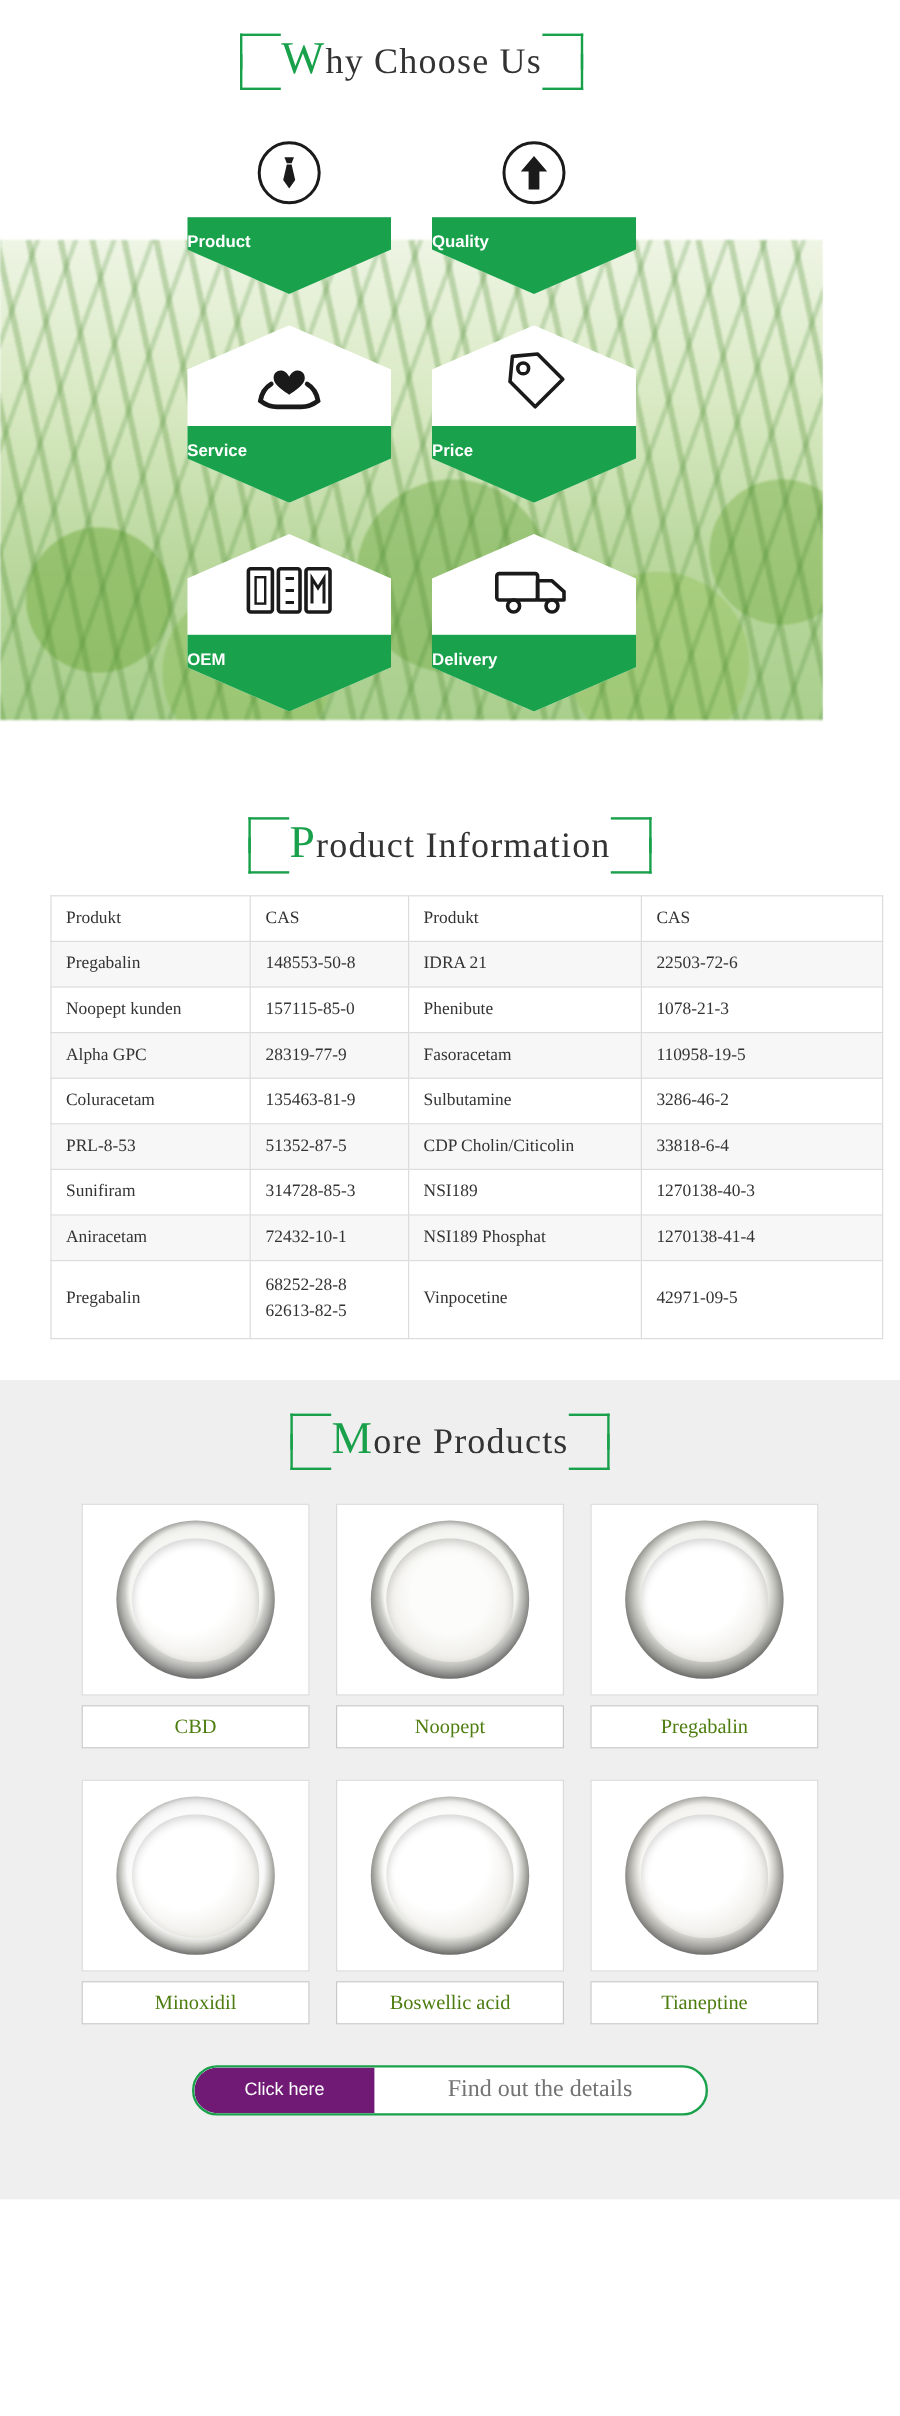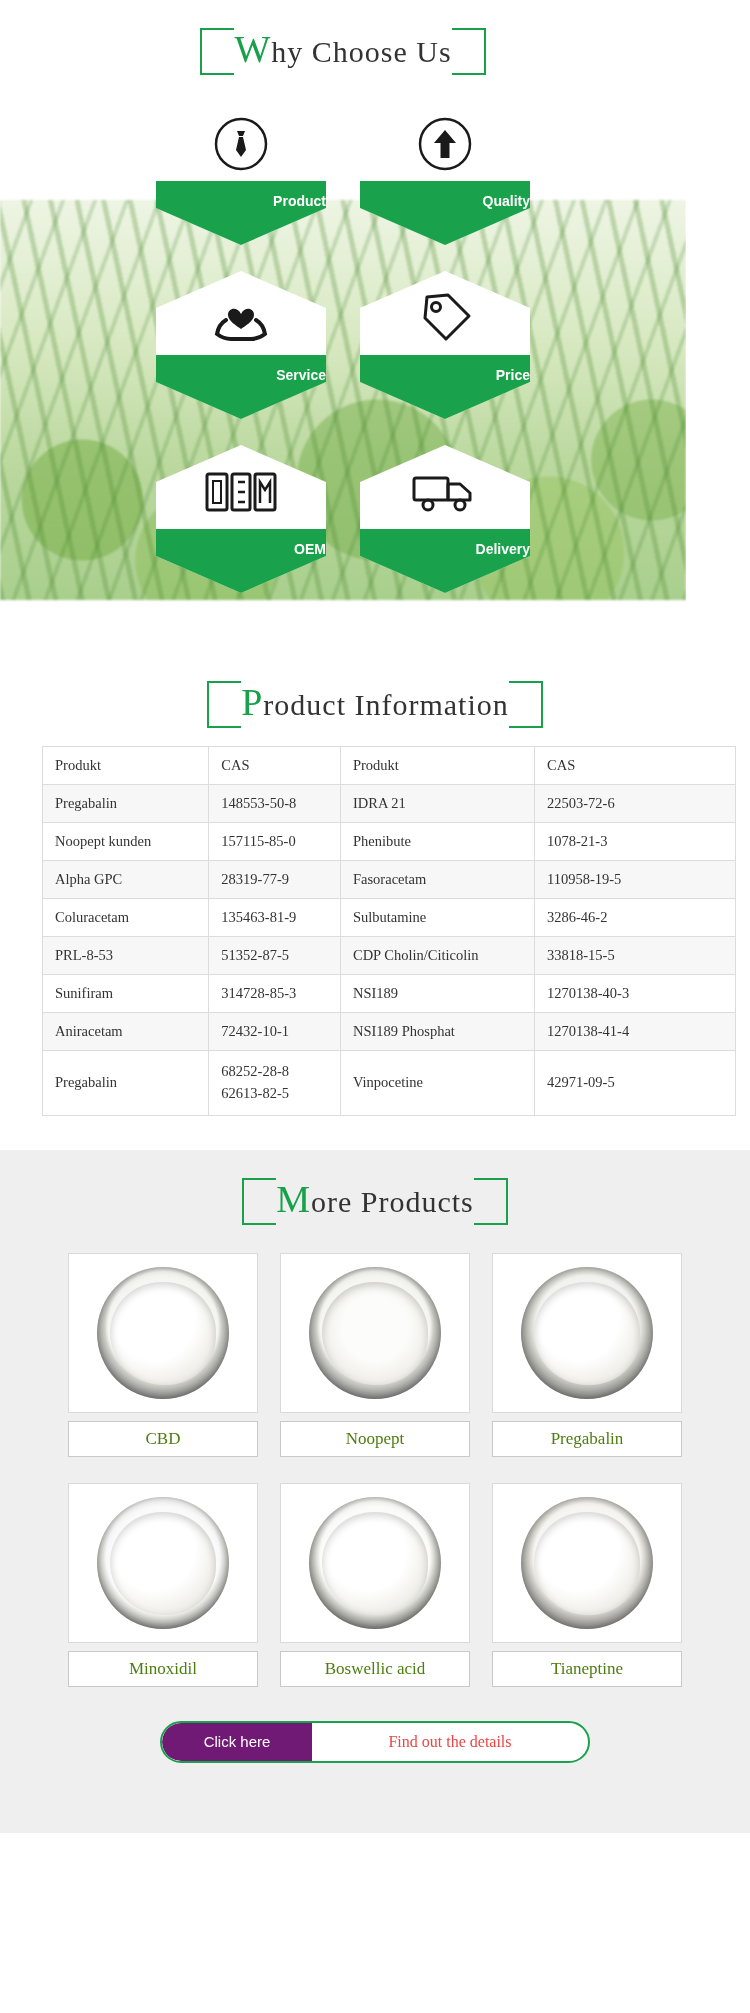--- a/index.html
+++ b/index.html
@@ -100,21 +100,21 @@
     justify-content: center;
     width: 100%;
     padding-top: 10px;
   }
   .hex-label {
     width: 100%;
     background: #19a24b;
     color: #ffffff;
     font-size: 14px;
     font-weight: bold;
-    text-align: right;
+    text-align: left;
     padding: 12px 0 22px 0;
     height: 64px;
   }
 
   
   .table-wrap { padding: 0 14px 34px 14px; margin-left: 28px; }
   table.prod-table {
     width: 100%;
     border-collapse: collapse;
     font-family: "Liberation Serif", serif;
@@ -212,23 +212,23 @@
     align-items: center;
     justify-content: center;
     width: 150px;
     border-radius: 19px 0 0 19px;
   }
   .cta-right {
     flex: 1;
     display: flex;
     align-items: center;
     justify-content: center;
-    color: #ef4444;
+    color: #737373;
     font-family: "Liberation Serif", serif;
-    font-size: 16px;
+    font-size: 20px;
   }
 </style>
 </head>
 <body>
 
 <div class="page">
 
   <section class="why-section">
     <div class="why-bg"></div>
 
@@ -361,21 +361,21 @@
           <tr>
             <td class="col-a">Coluracetam</td>
             <td class="col-b">135463-81-9</td>
             <td class="col-c">Sulbutamine</td>
             <td class="col-d">3286-46-2</td>
           </tr>
           <tr>
             <td class="col-a">PRL-8-53</td>
             <td class="col-b">51352-87-5</td>
             <td class="col-c">CDP Cholin/Citicolin</td>
-            <td class="col-d">33818-15-5</td>
+            <td class="col-d">33818-6-4</td>
           </tr>
           <tr>
             <td class="col-a">Sunifiram</td>
             <td class="col-b">314728-85-3</td>
             <td class="col-c">NSI189</td>
             <td class="col-d">1270138-40-3</td>
           </tr>
           <tr>
             <td class="col-a">Aniracetam</td>
             <td class="col-b">72432-10-1</td>

